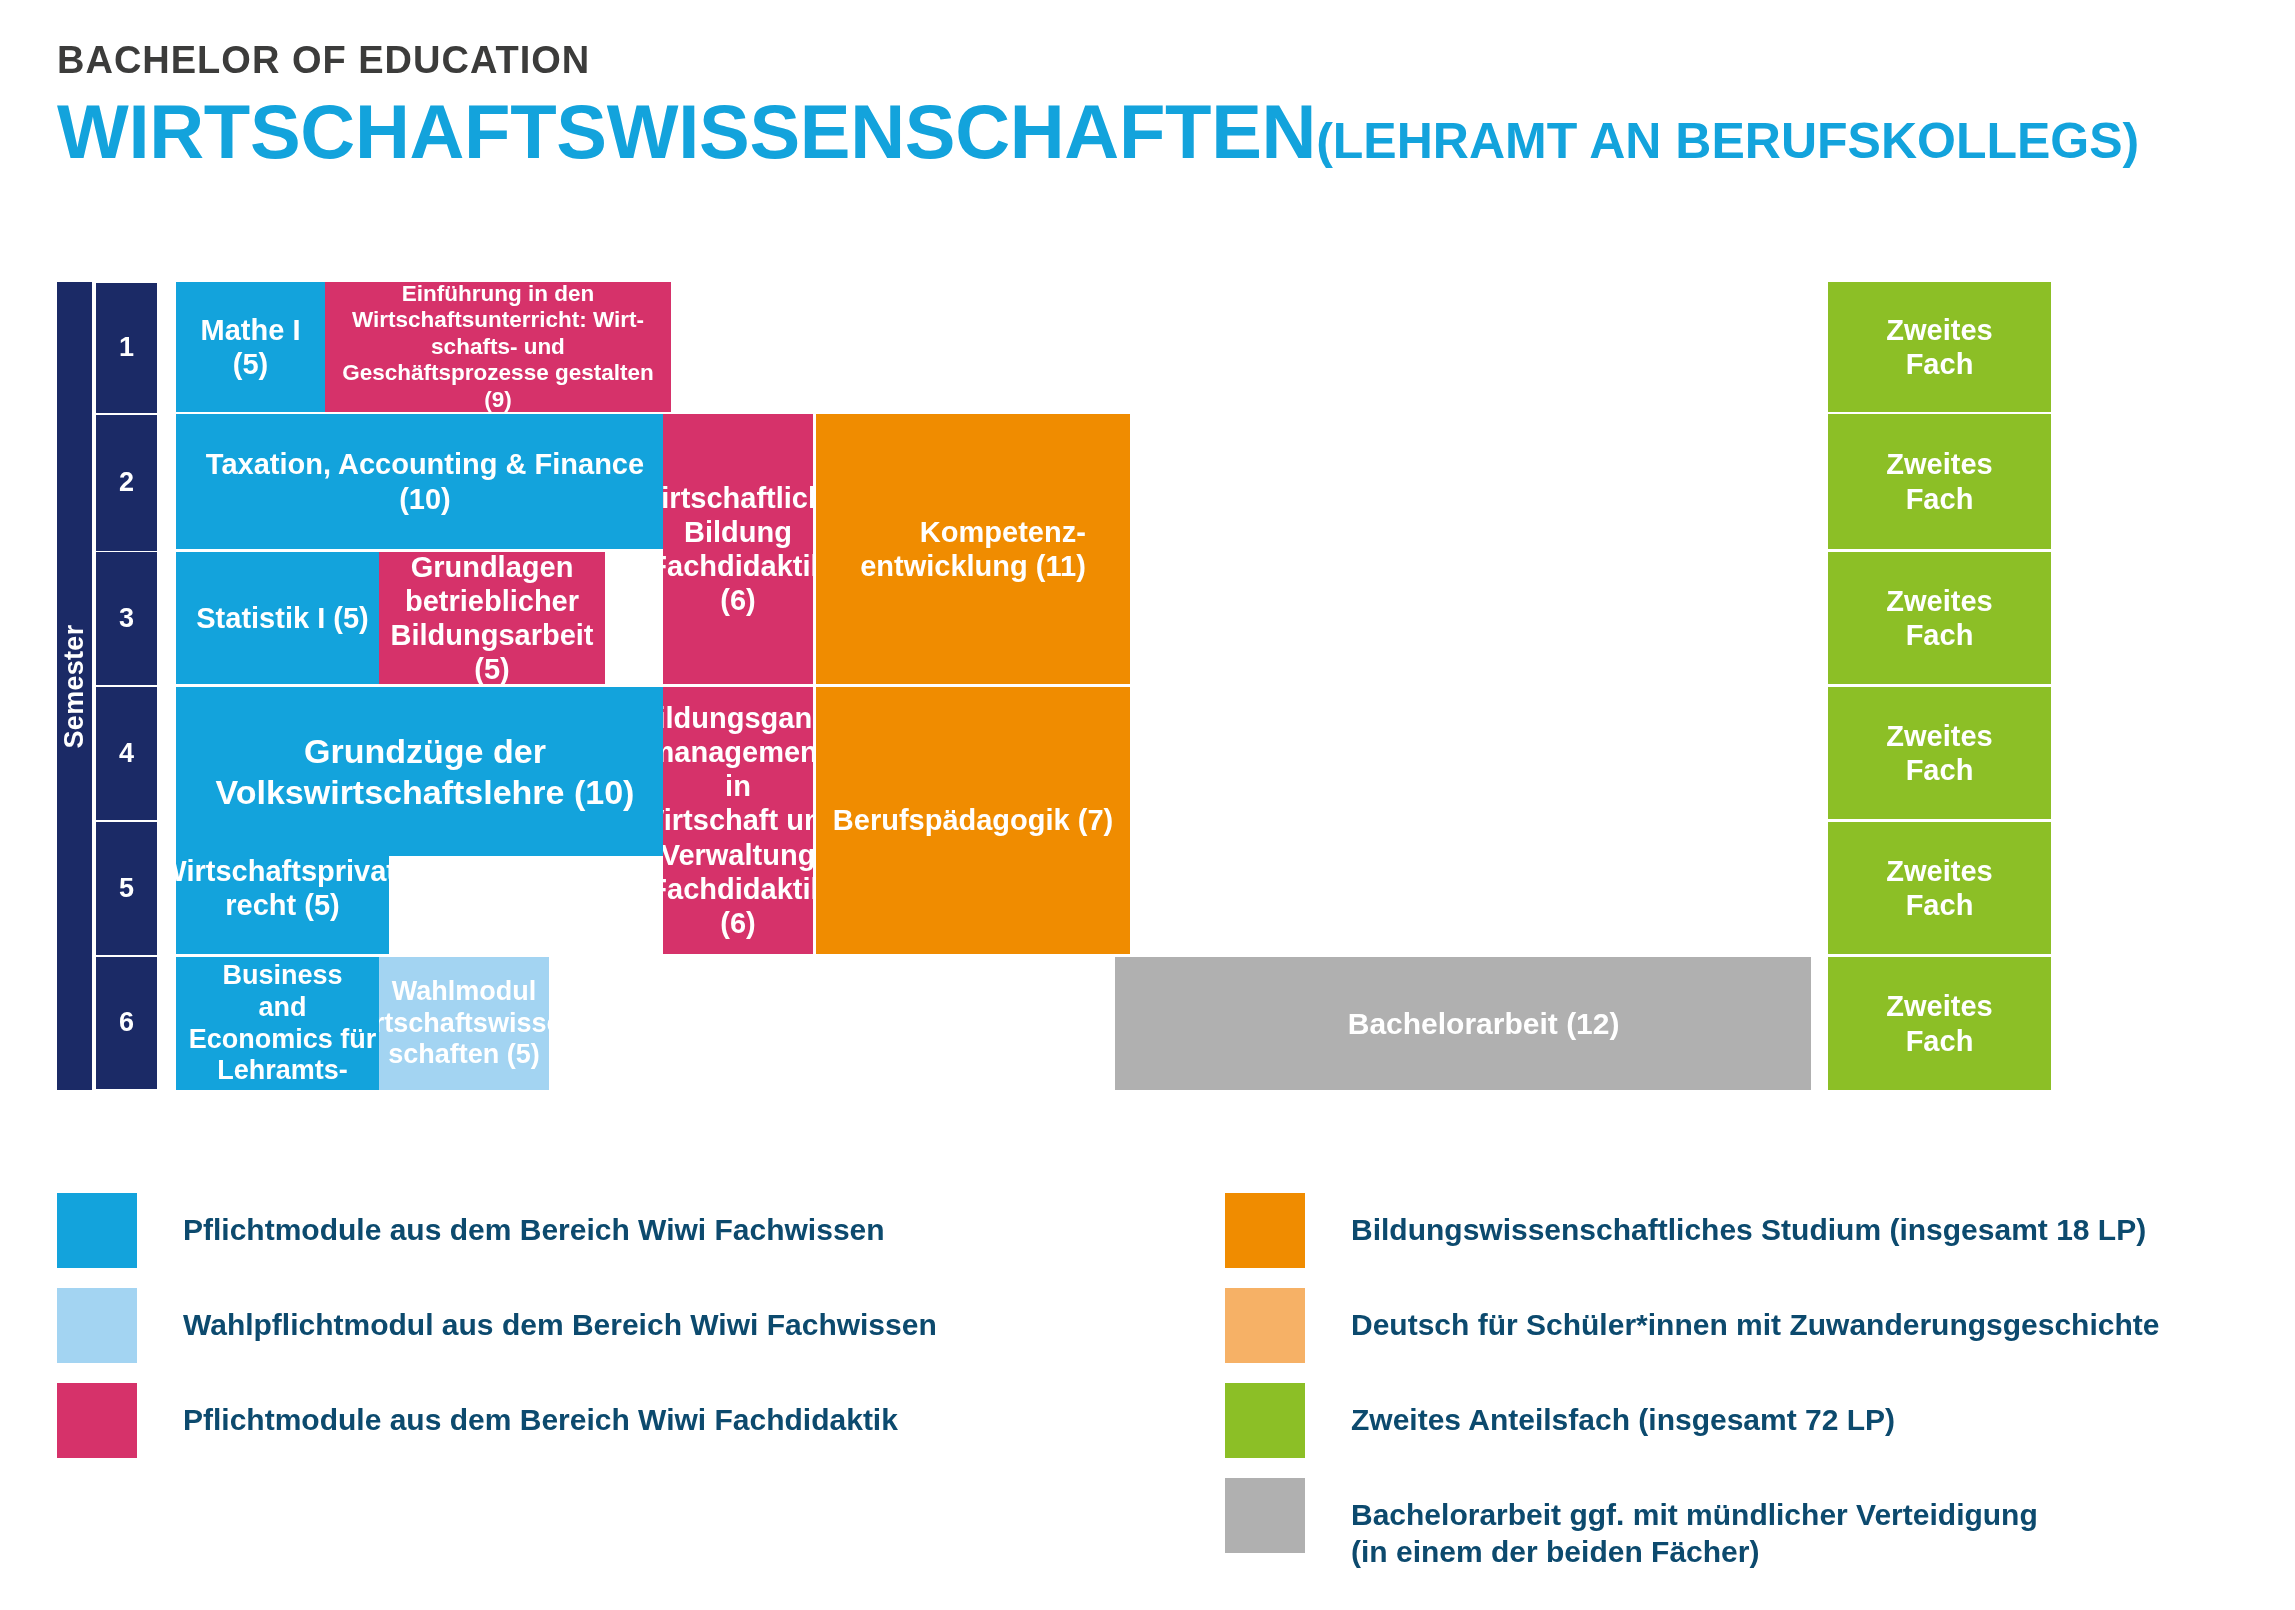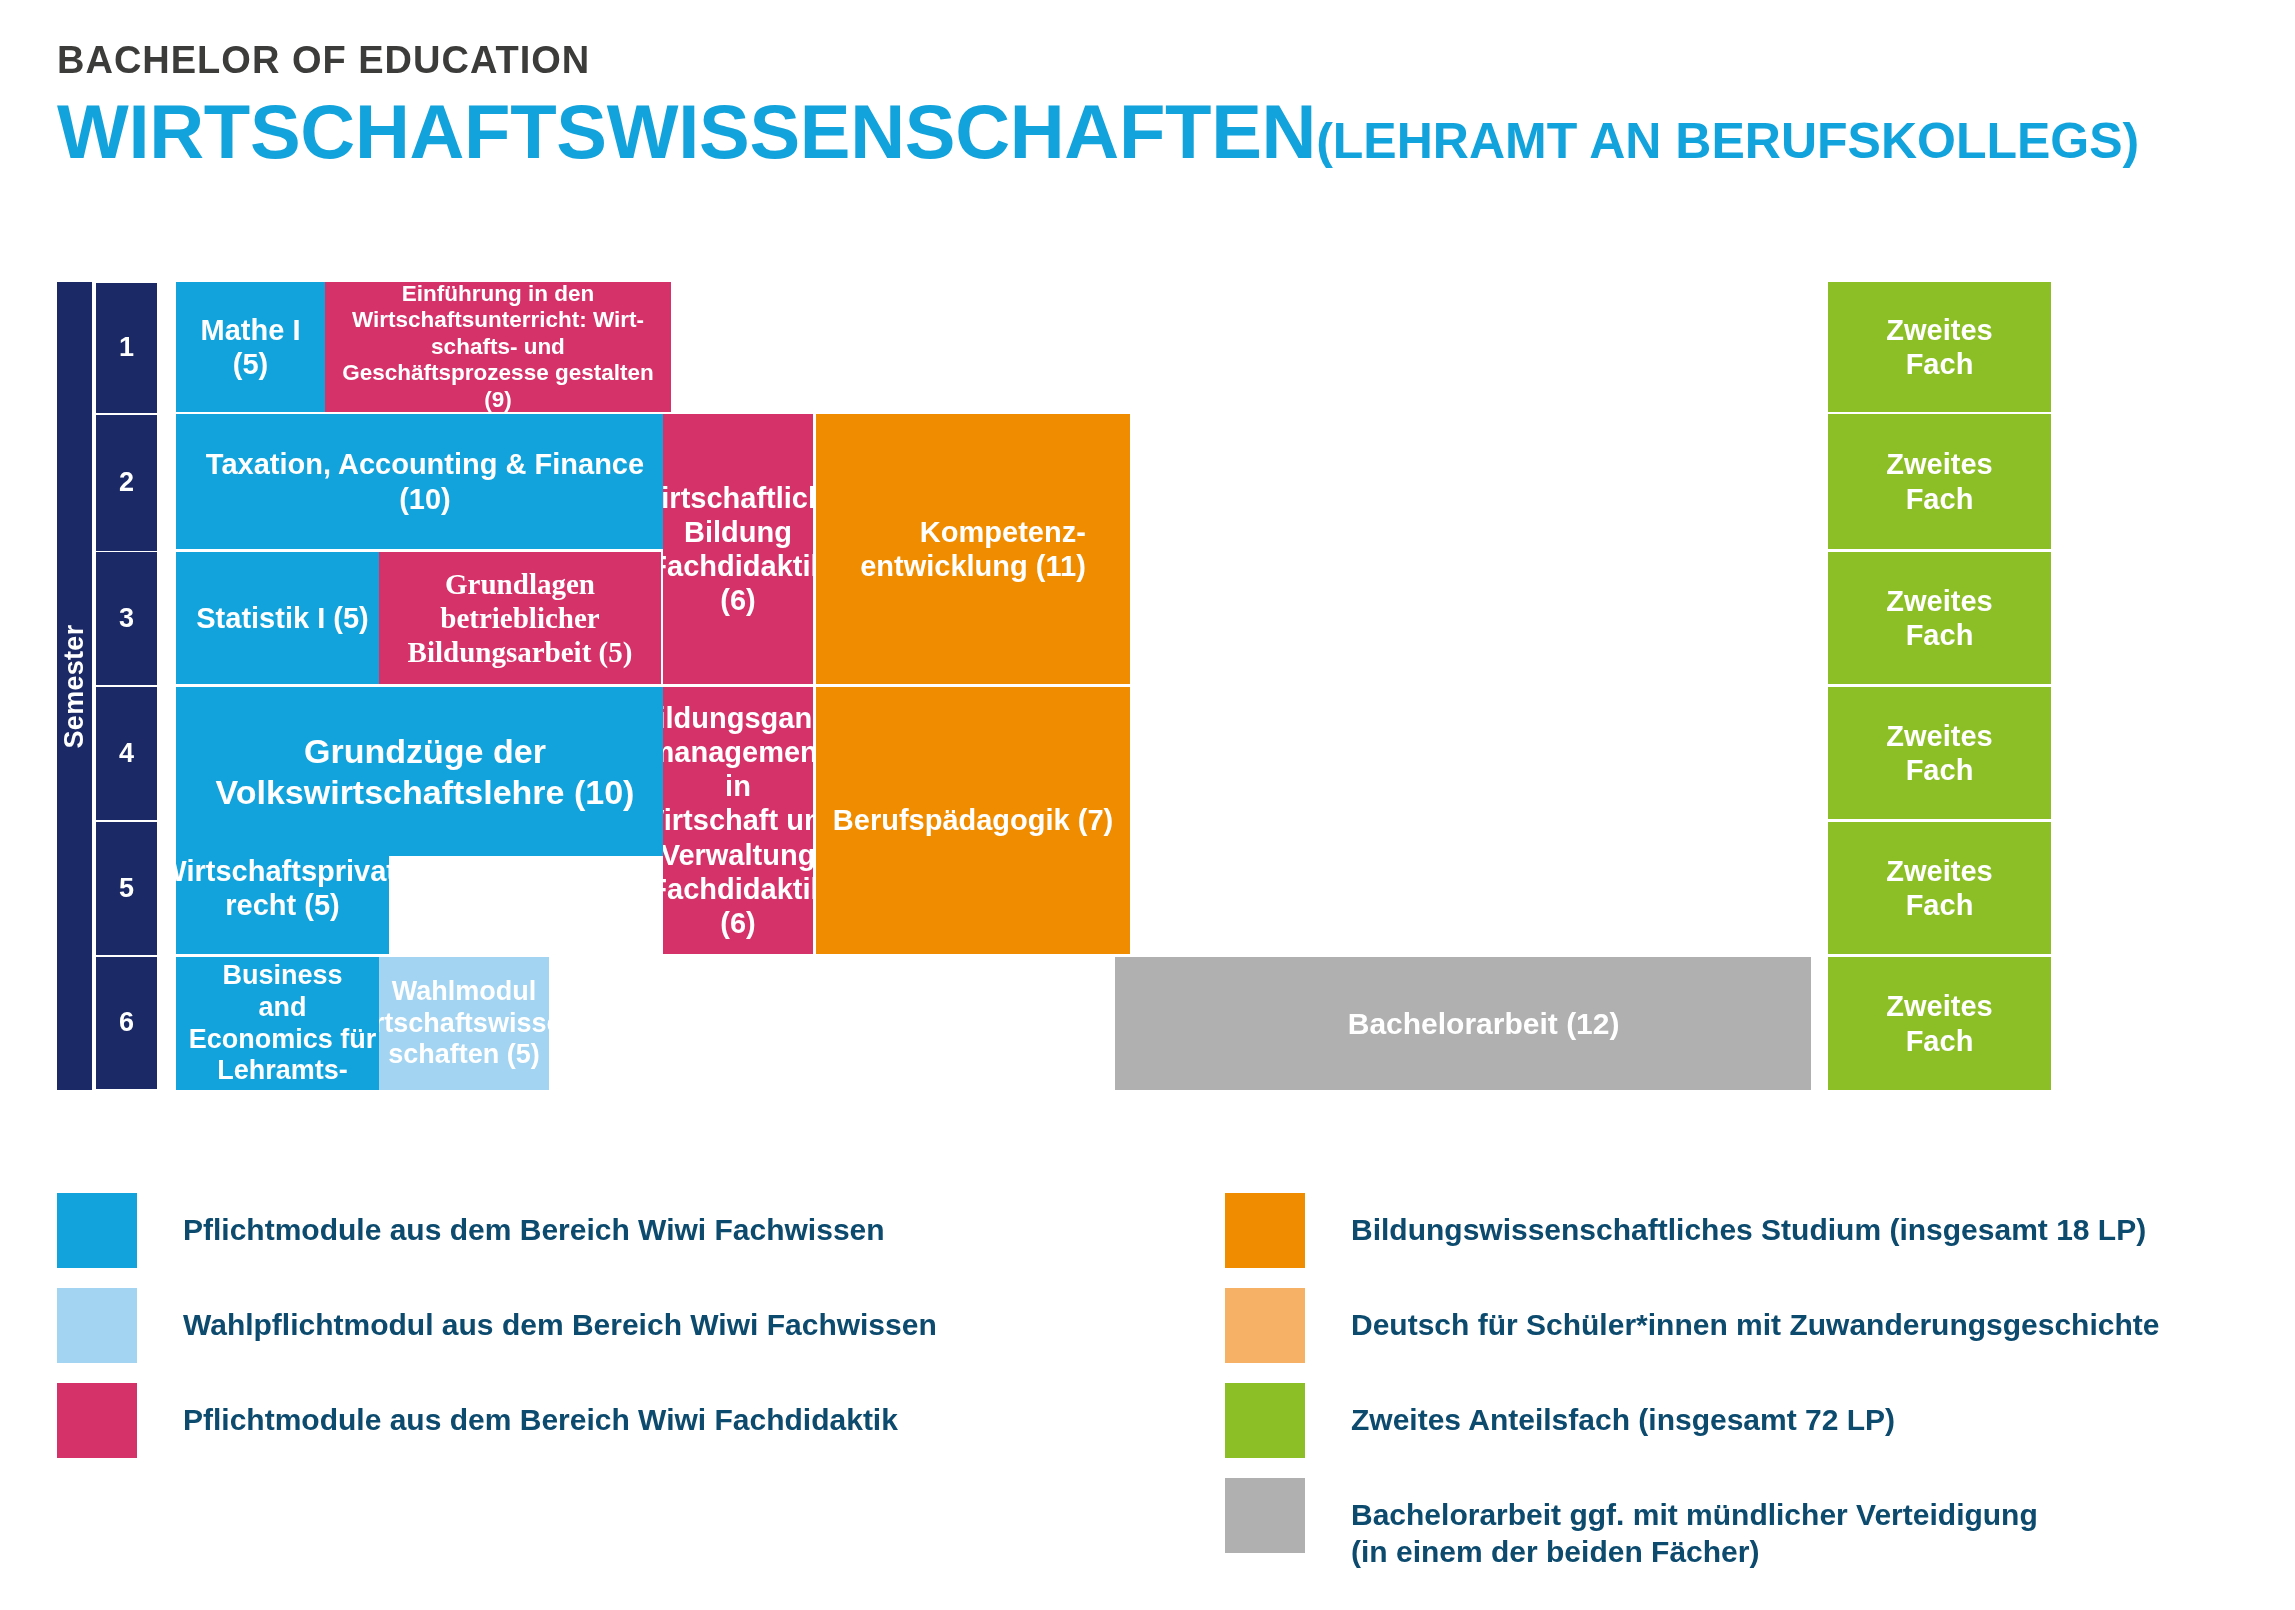--- a/index.html
+++ b/index.html
@@ -179,21 +179,21 @@
 schafts- und Geschäftsprozesse gestalten (9)</span>
   </div>
 
   <div class="cell c-blue" style="left:106px;top:132px;width:498px;height:135px;font-size:29px;">
     <span>Taxation, Accounting &amp; Finance (10)</span>
   </div>
 
   <div class="cell c-blue" style="left:106px;top:270px;width:213px;height:132px;font-size:29px;">
     <span>Statistik I (5)</span>
   </div>
-  <div class="cell c-pink" style="left:322px;top:270px;width:282px;height:132px;font-size:29px;font-family:Liberation Serif, serif;">
+  <div class="cell c-pink" style="left:322px;top:270px;width:226px;height:132px;font-size:29px;">
     <span style="white-space: pre-line;">Grundlagen
 betrieblicher
 Bildungsarbeit (5)</span>
   </div>
 
   <div class="cell c-pink" style="left:606px;top:132px;width:150px;height:270px;font-size:29px;">
     <span style="white-space: pre-line;">Wirtschaftliche
 Bildung
 (Fachdidaktik)
 (6)</span>

